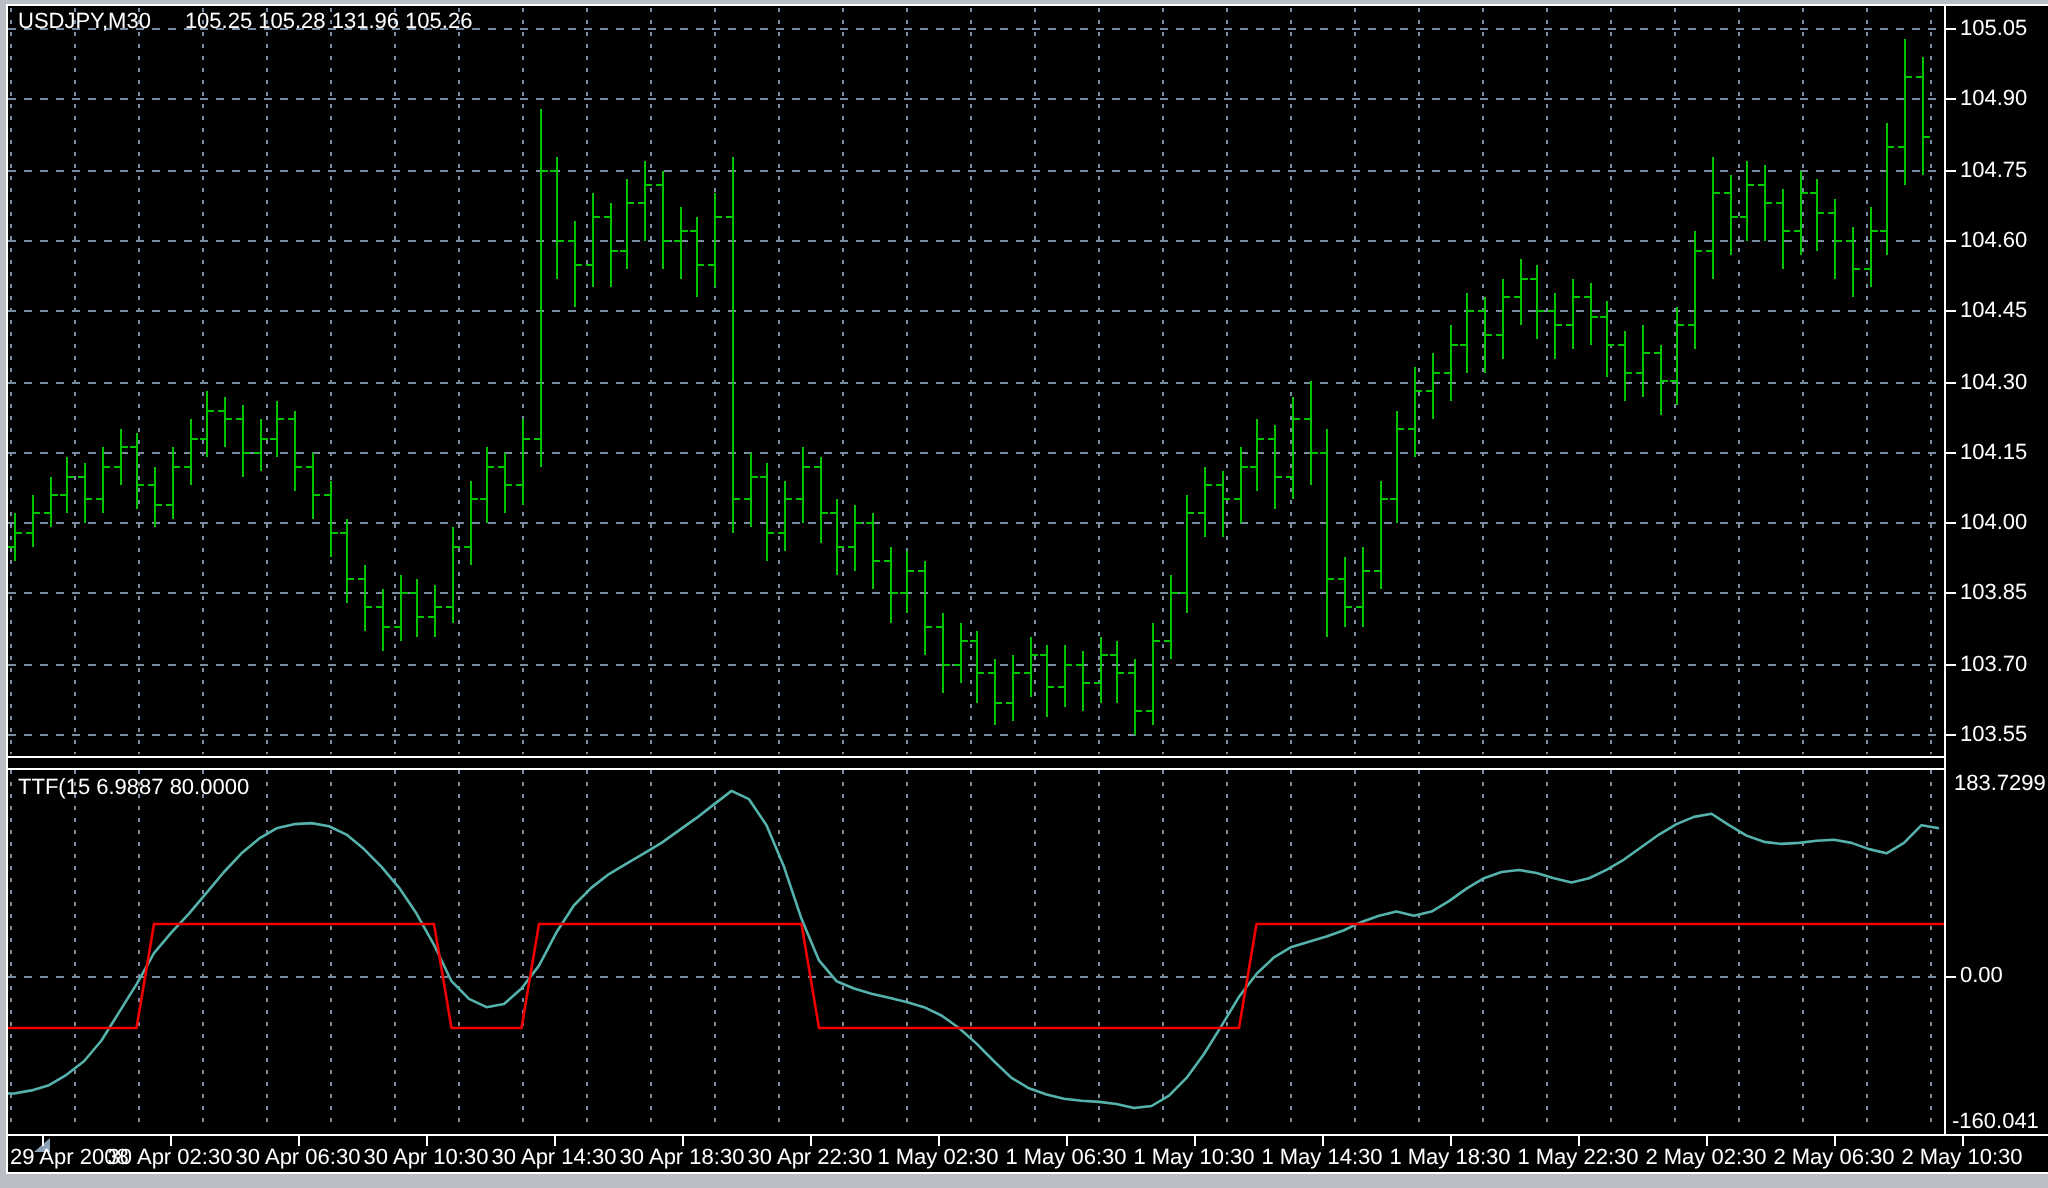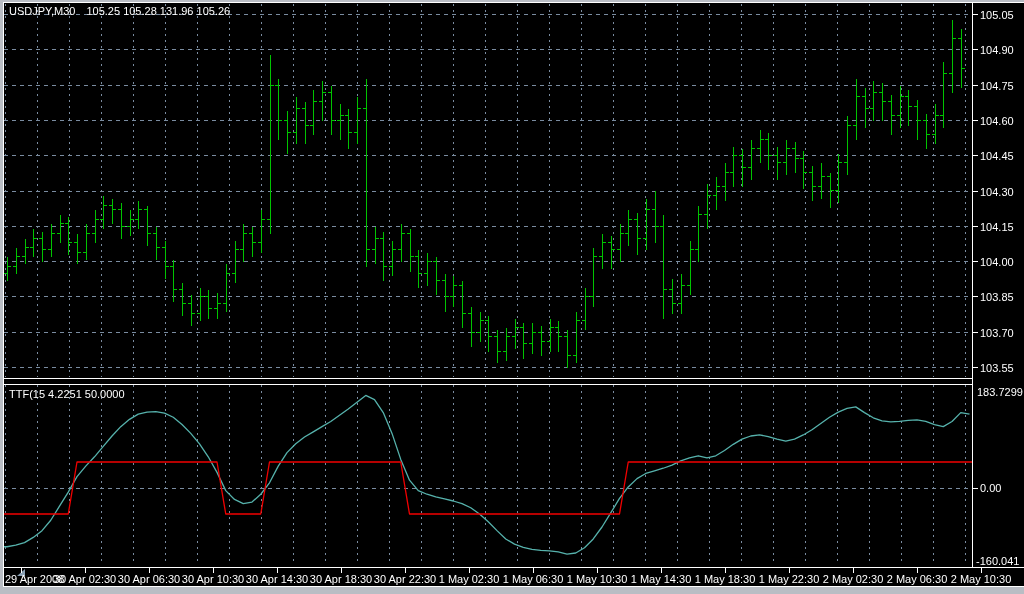--- a/index.html
+++ b/index.html
@@ -1,20 +1,20 @@
 <!DOCTYPE html>
 <html><head>
 <meta charset="utf-8">
 <style>
   html,body{margin:0;padding:0;background:#000;}
   body{width:1024px;height:594px;position:relative;overflow:hidden;
        font-family:"Liberation Sans", sans-serif;}
   svg{position:absolute;left:0;top:0;}
   .overlay-title{position:absolute;top:5px;left:9px;color:#fff;font-size:11px;
-                 display:flex;gap:11px;white-space:pre;}
+                 display:flex;gap:17px;white-space:pre;}
   .ind-label{position:absolute;top:388px;left:9px;color:#fff;font-size:11px;white-space:pre;}
   text{font-family:"Liberation Sans", sans-serif;}
 </style>
 </head>
 <body>
 
 <svg id="cv" width="1024" height="594" viewBox="0 0 1024 594">
     <rect x="0" y="0" width="1024" height="594" fill="#000000"></rect>
     <rect x="0" y="0" width="1024" height="2" fill="#b9bdc4"></rect>
     <rect x="0" y="0" width="3" height="594" fill="#b9bdc4"></rect>
@@ -730,13 +730,13 @@
       <line x1="981.5" y1="568" x2="981.5" y2="573" stroke="#ffffff" shape-rendering="crispEdges"></line>
       <text y="579" fill="#ffffff" font-size="11" dominant-baseline="central" x="981" text-anchor="middle">2 May 10:30</text>
     </g>
   </svg>
 
 <div class="overlay-title">
   <span>USDJPY,M30</span>
   <span>105.25 105.28 131.96 105.26</span>
 </div>
 
-<div class="ind-label">TTF(15 4.2251 50.0000</div>
+<div class="ind-label">TTF(15 6.9887 80.0000</div>
 
 </body></html>

